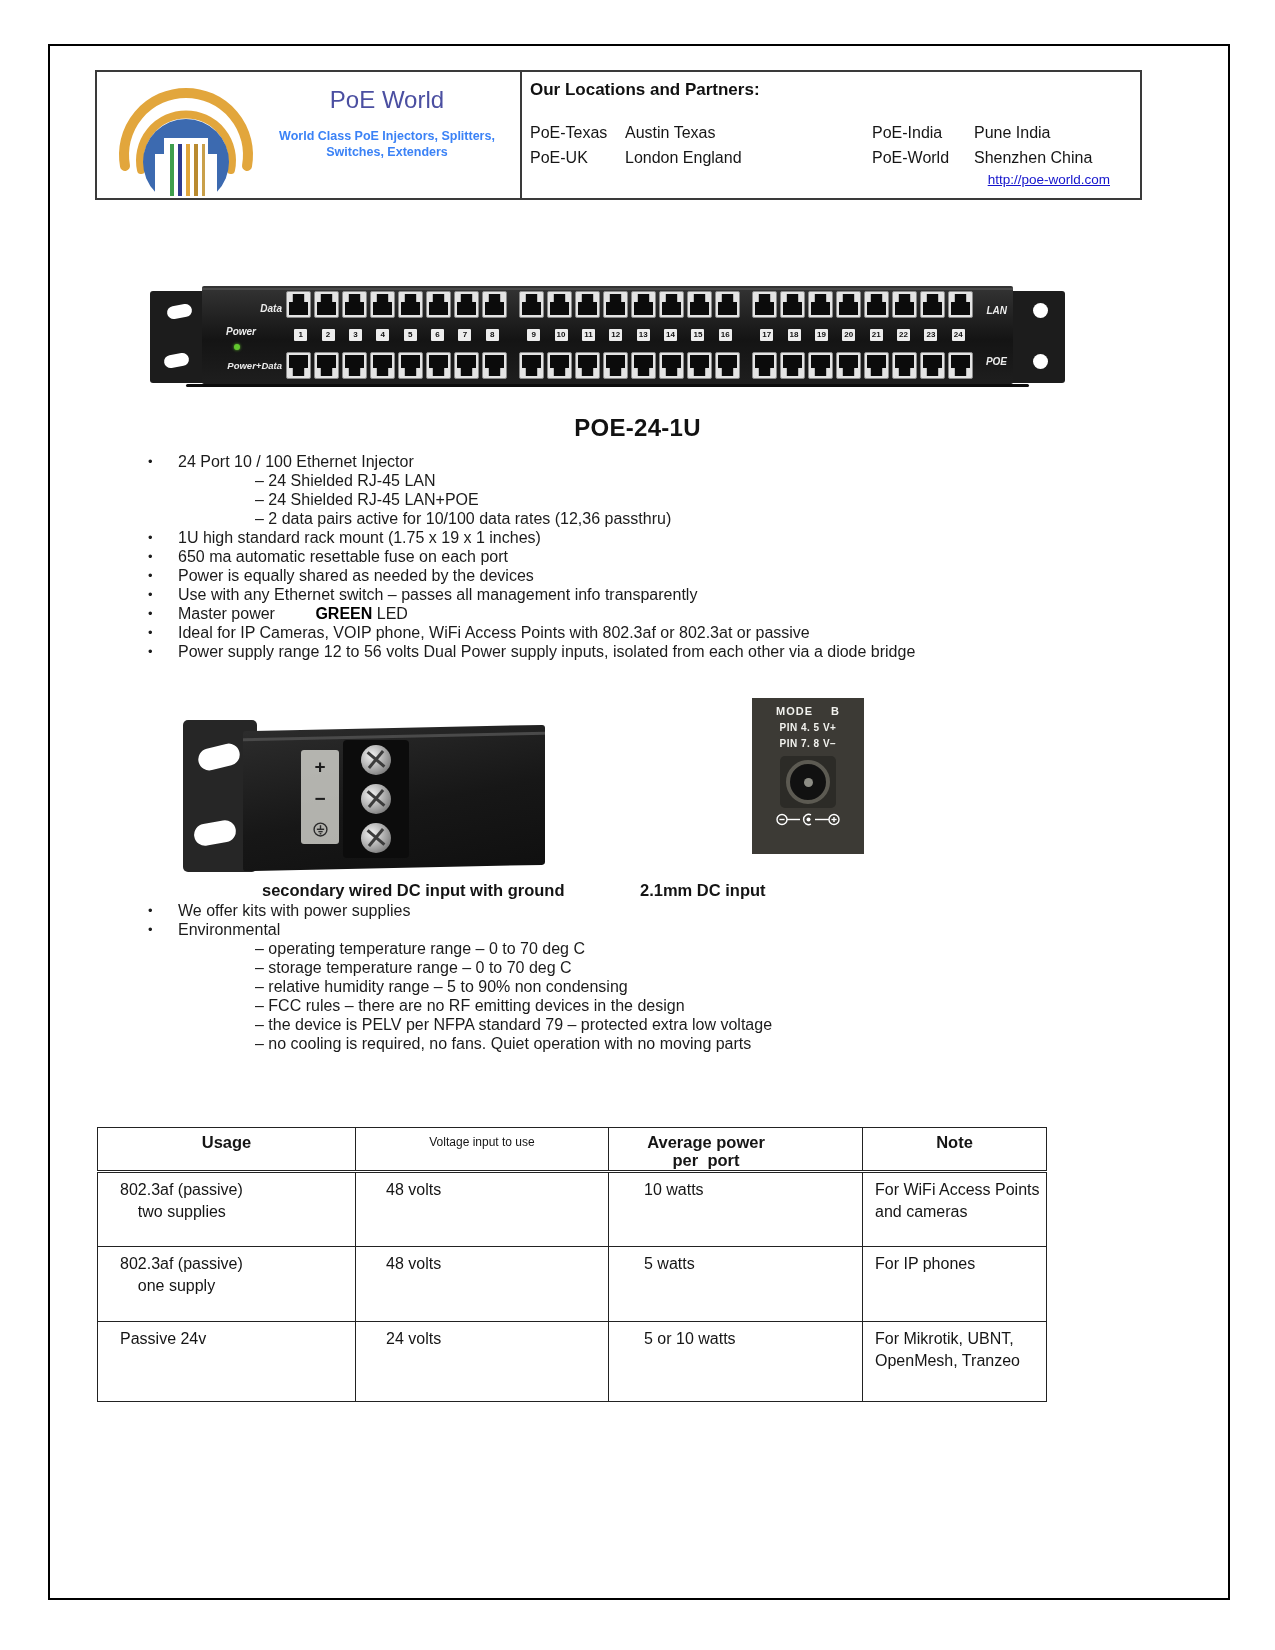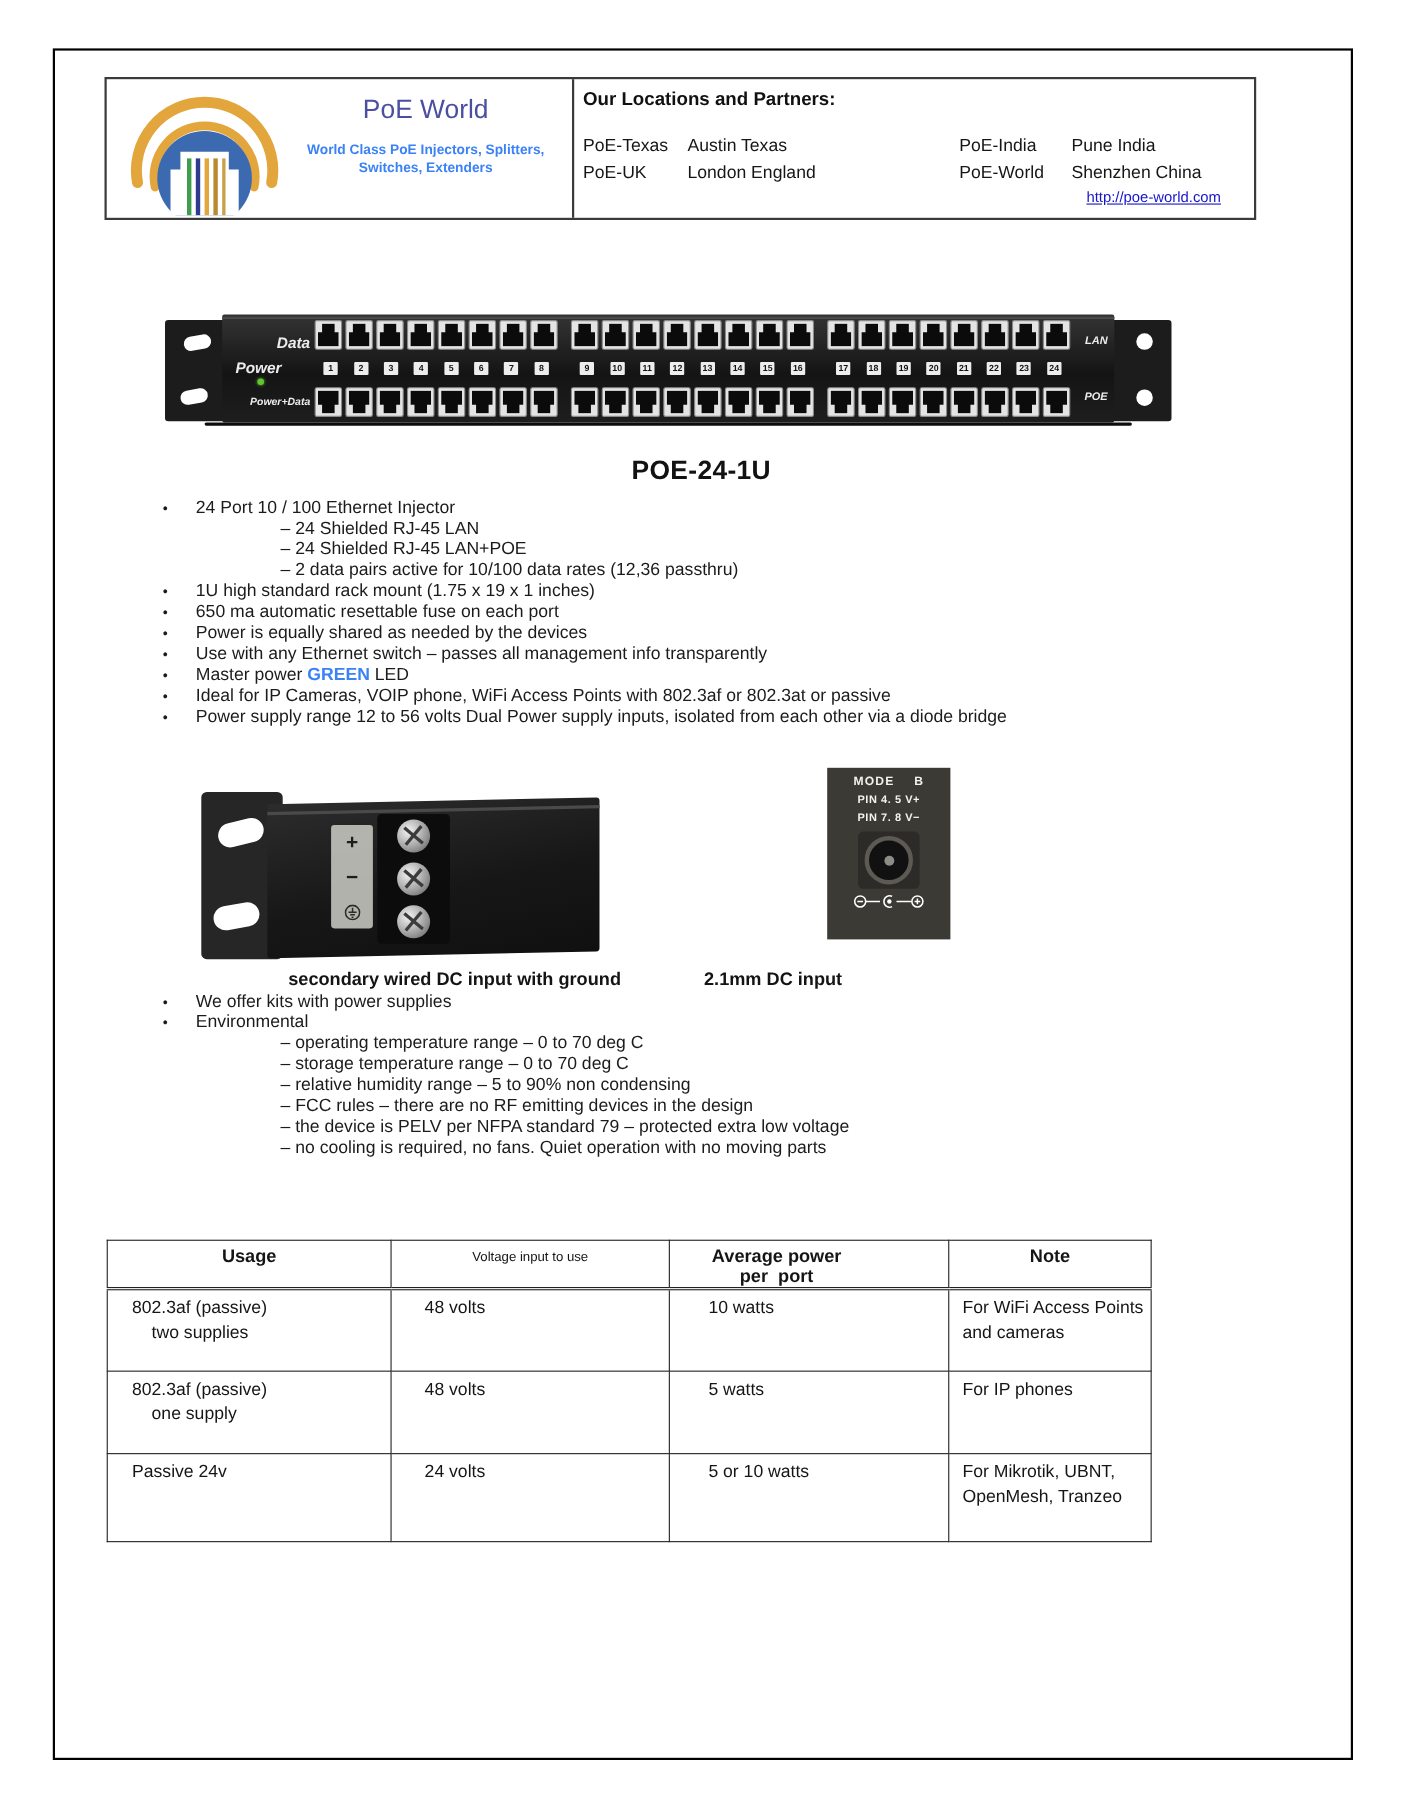--- a/index.html
+++ b/index.html
@@ -27,22 +27,22 @@
   .rack::after{content:'';position:absolute;left:36px;right:36px;top:98px;height:3px;background:#0c0c0c;border-radius:2px;}
   .ear{position:absolute;top:5px;width:58px;height:92px;background:#1c1c1c;border-radius:3px;}
   .ear.l{left:0;}
   .ear.r{right:0;}
   .hole-oval{position:absolute;width:25px;height:13px;background:#fff;border-radius:8px;transform:rotate(-10deg);}
   .hole-circle{position:absolute;width:15px;height:15px;background:#fff;border-radius:50%;}
   .rack-body{position:absolute;left:52px;right:52px;top:0;height:98px;border-radius:2px;
              background:linear-gradient(#343434,#141414 55%,#1e1e1e);}
   .rack-body::before{content:'';position:absolute;left:0;right:0;top:2px;height:2px;background:#4a4a4a;}
   .lbl{position:absolute;color:#ececec;font-weight:bold;font-style:italic;}
-  .lbl-data{left:30px;top:17px;width:50px;text-align:right;font-size:14px;}
-  .lbl-power{left:12px;top:40px;font-size:14px;}
+  .lbl-data{left:30px;top:17px;width:50px;text-align:right;font-size:10px;}
+  .lbl-power{left:24px;top:40px;font-size:10px;}
   .led{position:absolute;left:32px;top:58px;width:6px;height:6px;border-radius:50%;background:#62c62e;box-shadow:0 0 3px #62c62e;}
   .lbl-pdata{left:2px;top:74px;width:78px;text-align:right;font-size:9.5px;}
   .lbl-lan{right:6px;top:19px;font-size:10px;}
   .lbl-poe{right:6px;top:70px;font-size:10px;}
   .port-groups{position:absolute;left:84px;right:40px;top:5px;height:88px;display:flex;gap:12px;}
   .pgroup{flex:1;display:flex;flex-direction:column;justify-content:space-between;}
   .prow{display:flex;justify-content:space-between;}
   .port{width:25px;height:27px;background:#e4e4e4;border:1px solid #8a8a8a;border-radius:2px;box-sizing:border-box;padding:2px;}
   .jack{width:100%;height:100%;background:#0b0b0b;clip-path:polygon(0 38%,20% 38%,20% 0,80% 0,80% 38%,100% 38%,100% 100%,0 100%);}
   .port.down .jack{clip-path:polygon(0 0,100% 0,100% 62%,80% 62%,80% 100%,20% 100%,20% 62%,0 62%);}
@@ -50,21 +50,21 @@
   .nums span{width:13px;height:12px;background:#ededed;color:#111;font-size:8px;line-height:12px;text-align:center;border-radius:1px;font-weight:bold;}
 
   
   .product-heading{position:absolute;left:0;right:0;top:414px;text-align:center;font-size:24px;font-weight:bold;color:#121212;letter-spacing:0.3px;}
   .features{position:absolute;left:140px;width:990px;font-size:16px;line-height:19px;color:#1b1b1b;}
   #features1{top:452px;}
   #features2{top:901px;}
   .feat-main{display:flex;}
   .bullet{width:38px;flex:none;font-size:13px;padding-left:8px;box-sizing:border-box;}
   .feat-sub div{margin-left:115px;}
-  .hl{color:#3b82f6;font-weight:bold;}
+  .hl{color:#000000;font-weight:bold;margin-left:36px;}
 
   
   .photo-left{position:absolute;left:183px;top:706px;width:362px;height:170px;}
   .pl-ear{position:absolute;left:0;top:14px;width:74px;height:152px;background:#262626;border-radius:5px;}
   .pl-ear .h1{position:absolute;left:15px;top:26px;width:42px;height:22px;border-radius:12px;background:#fff;transform:rotate(-14deg);}
   .pl-ear .h2{position:absolute;left:11px;top:102px;width:42px;height:22px;border-radius:12px;background:#fff;transform:rotate(-10deg);}
   .pl-body{position:absolute;left:60px;top:22px;right:0;height:140px;background:linear-gradient(170deg,#2c2c2c,#171717 55%,#101010);transform:skewY(-1.2deg);border-radius:3px;}
   .pl-body::before{content:'';position:absolute;left:0;right:0;top:7px;height:3px;background:#4a4a4a;}
   .pl-strip{position:absolute;left:118px;top:44px;width:38px;height:94px;background:rgba(212,212,206,0.82);border-radius:3px;display:flex;flex-direction:column;align-items:center;justify-content:space-around;color:#1d1d1d;font-size:19px;font-weight:bold;line-height:1;}
   .pl-block{position:absolute;left:160px;top:34px;width:66px;height:118px;background:#0c0c0c;border-radius:4px;display:flex;flex-direction:column;justify-content:space-around;align-items:center;}

